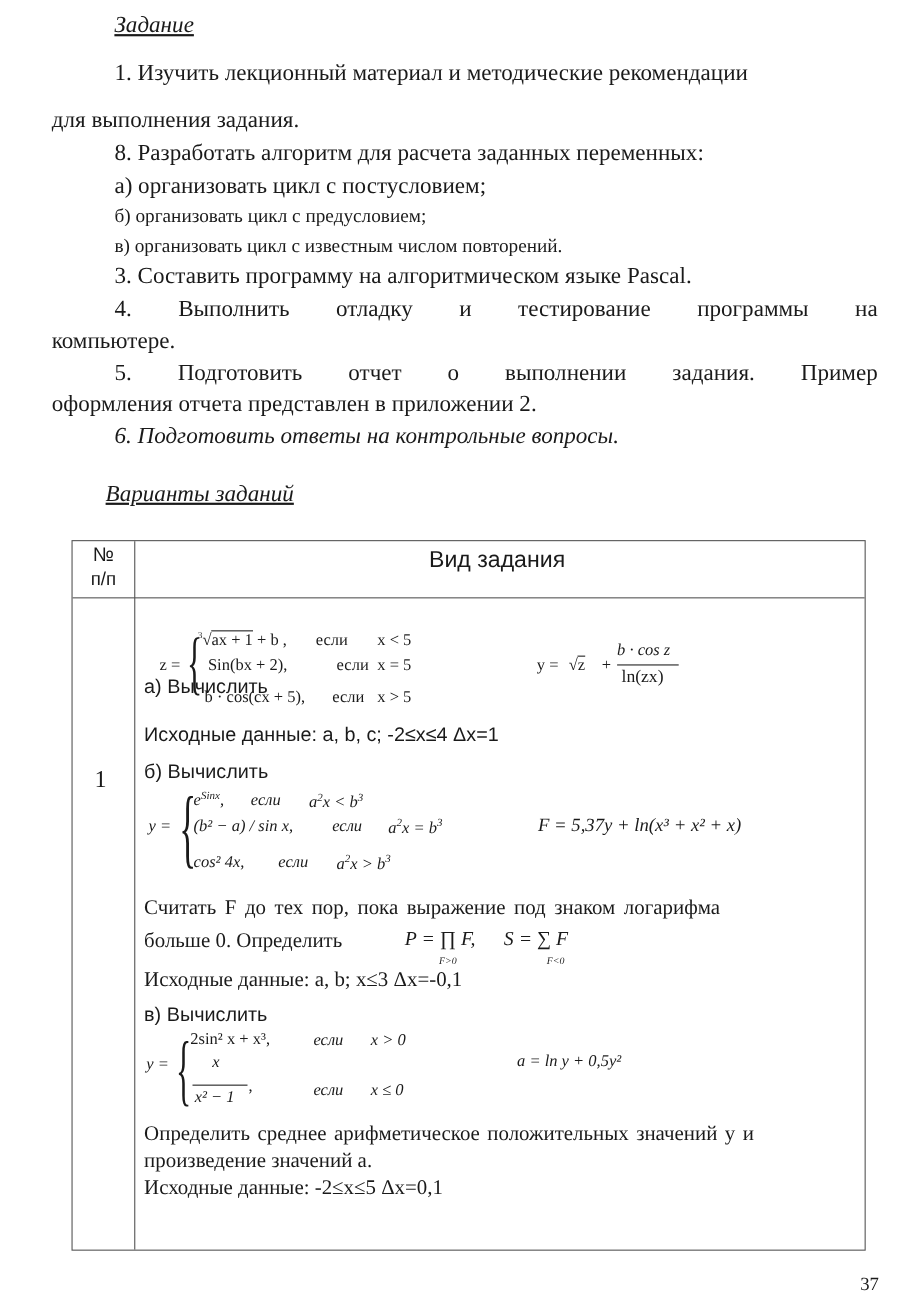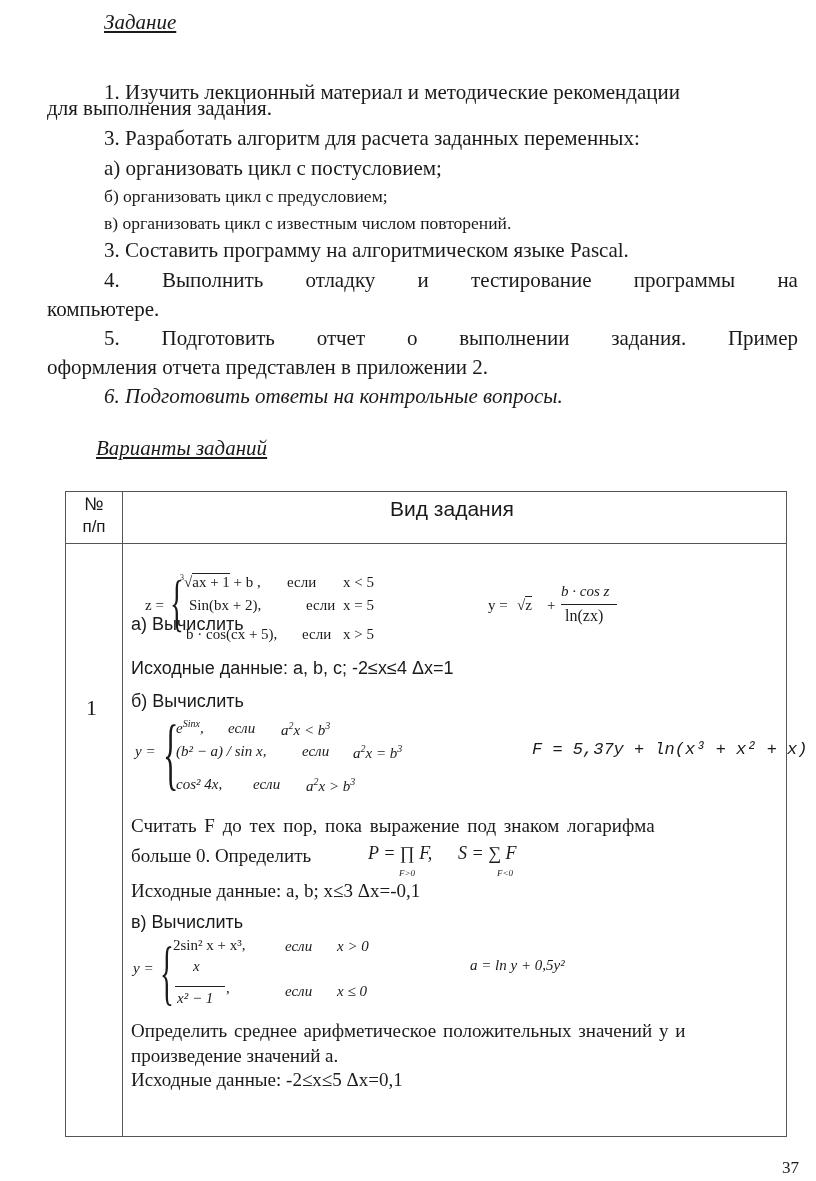--- a/index.html
+++ b/index.html
@@ -23,23 +23,23 @@
     .sub { font-size: 10px; }
     .brace { font-family: "Liberation Serif", serif; font-weight: 100; }
     .frac-line { border-top: 1px solid #222; position: absolute; }
     .pagenum { font-family: "Liberation Serif", serif; font-size: 17px; }
   </style>
 </head>
 <body>
 
 <div class="abs heading" style="left:104px; top:10px;">Задание</div>
 
-<div class="abs body-line" style="left:104px; top:78px;font-family:Liberation Serif, serif;">1. Изучить лекционный материал и методические рекомендации</div>
+<div class="abs body-line" style="left:104px; top:52px;font-family:Liberation Serif, serif;">1. Изучить лекционный материал и методические рекомендации</div>
 <div class="abs body-line" style="left:47px; top:94px;">для выполнения задания.</div>
-<div class="abs body-line" style="left:104px; top:124px;">3. Разработать алгоритм для расчета заданных переменных:</div>
+<div class="abs body-line" style="left:104px; top:124px;">8. Разработать алгоритм для расчета заданных переменных:</div>
 <div class="abs body-line" style="left:104px; top:154px;">а) организовать цикл с постусловием;</div>
 <div class="abs small-line" style="left:104px; top:186px;">б) организовать цикл с предусловием;</div>
 <div class="abs small-line" style="left:104px; top:213px;">в) организовать цикл с известным числом повторений.</div>
 <div class="abs body-line" style="left:104px; top:236px;">3. Составить программу на алгоритмическом языке Pascal.</div>
 
 <div class="abs body-line justify" style="left:104px; top:266px; width:694px;">
   <span>4.</span>
   <span>Выполнить</span>
   <span>отладку</span>
   <span>и</span>
@@ -110,21 +110,21 @@
 <div class="abs mi sm" style="left:281px; top:720px;"><span>a</span><span class="sup">2</span><span>x &lt; b</span><span class="sup">3</span></div>
 
 <div class="abs mi sm" style="left:176px; top:743px;">(b² − a) / sin x,</div>
 <div class="abs mi sm" style="left:302px; top:743px;">если</div>
 <div class="abs mi sm" style="left:353px; top:743px;"><span>a</span><span class="sup">2</span><span>x = b</span><span class="sup">3</span></div>
 
 <div class="abs mi sm" style="left:176px; top:776px;">cos² 4x,</div>
 <div class="abs mi sm" style="left:253px; top:776px;">если</div>
 <div class="abs mi sm" style="left:306px; top:776px;"><span>a</span><span class="sup">2</span><span>x &gt; b</span><span class="sup">3</span></div>
 
-<div class="abs mi" style="left:532px; top:740px; font-size:17px;font-family:Liberation Mono, monospace;">F = 5,37y + ln(x³ + x² + x)</div>
+<div class="abs mi" style="left:489px; top:740px; font-size:17px;">F = 5,37y + ln(x³ + x² + x)</div>
 
 <div class="abs mathfont" style="left:131px; top:815px; font-size:19px; word-spacing:3px;text-align:center;">Считать F до тех пор, пока выражение под знаком логарифма</div>
 <div class="abs mathfont" style="left:131px; top:845px; font-size:19px;">больше 0.  Определить</div>
 <div class="abs mi" style="left:368px; top:843px; font-size:18px;">P = ∏ F,</div>
 <div class="abs mi" style="left:399px; top:868px; font-size:9px;">F&gt;0</div>
 <div class="abs mi" style="left:458px; top:843px; font-size:18px;">S = ∑ F</div>
 <div class="abs mi" style="left:497px; top:868px; font-size:9px;">F&lt;0</div>
 <div class="abs mathfont" style="left:131px; top:880px; font-size:19px;">Исходные данные:  a, b;   x≤3    Δx=-0,1</div>
 
 <div class="abs cell-text" style="left:131px; top:912px;">в) Вычислить</div>

